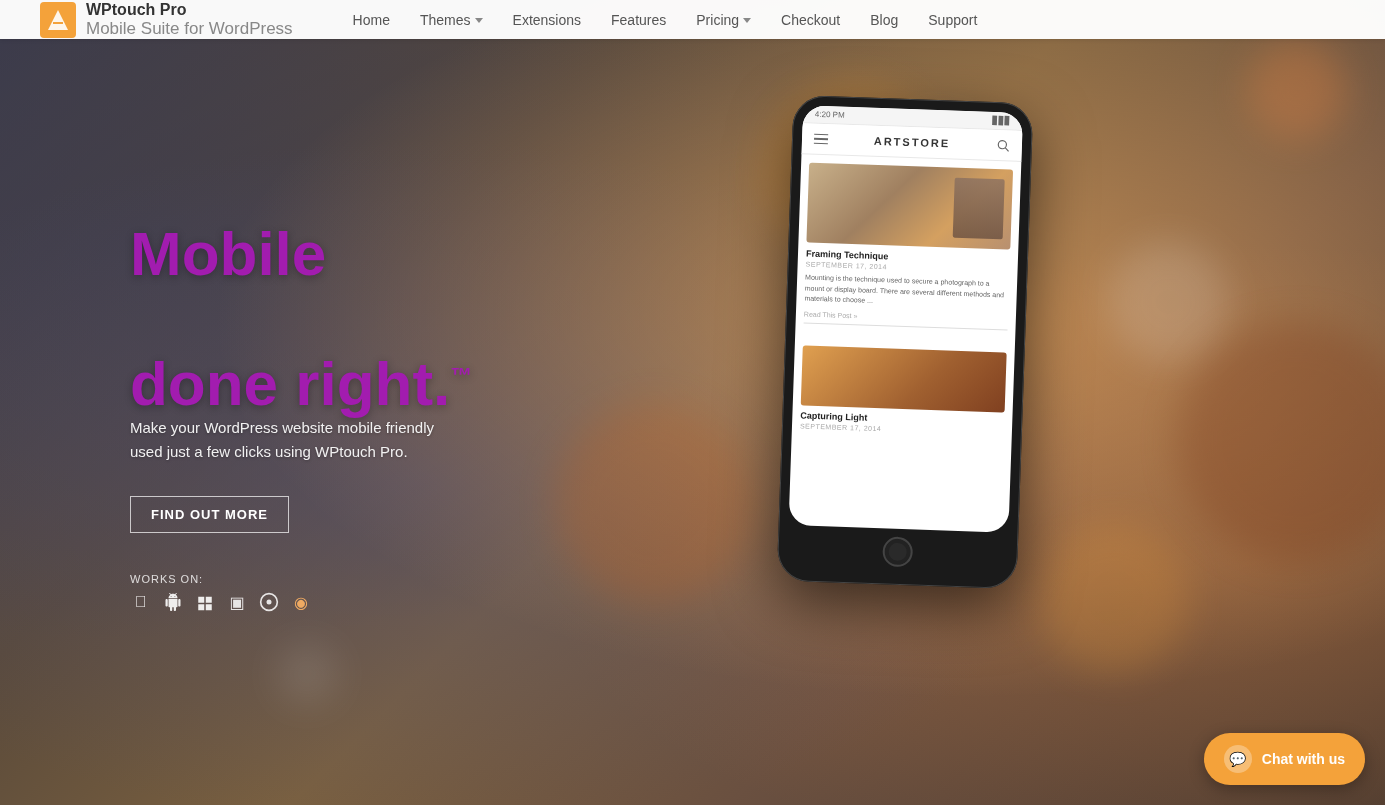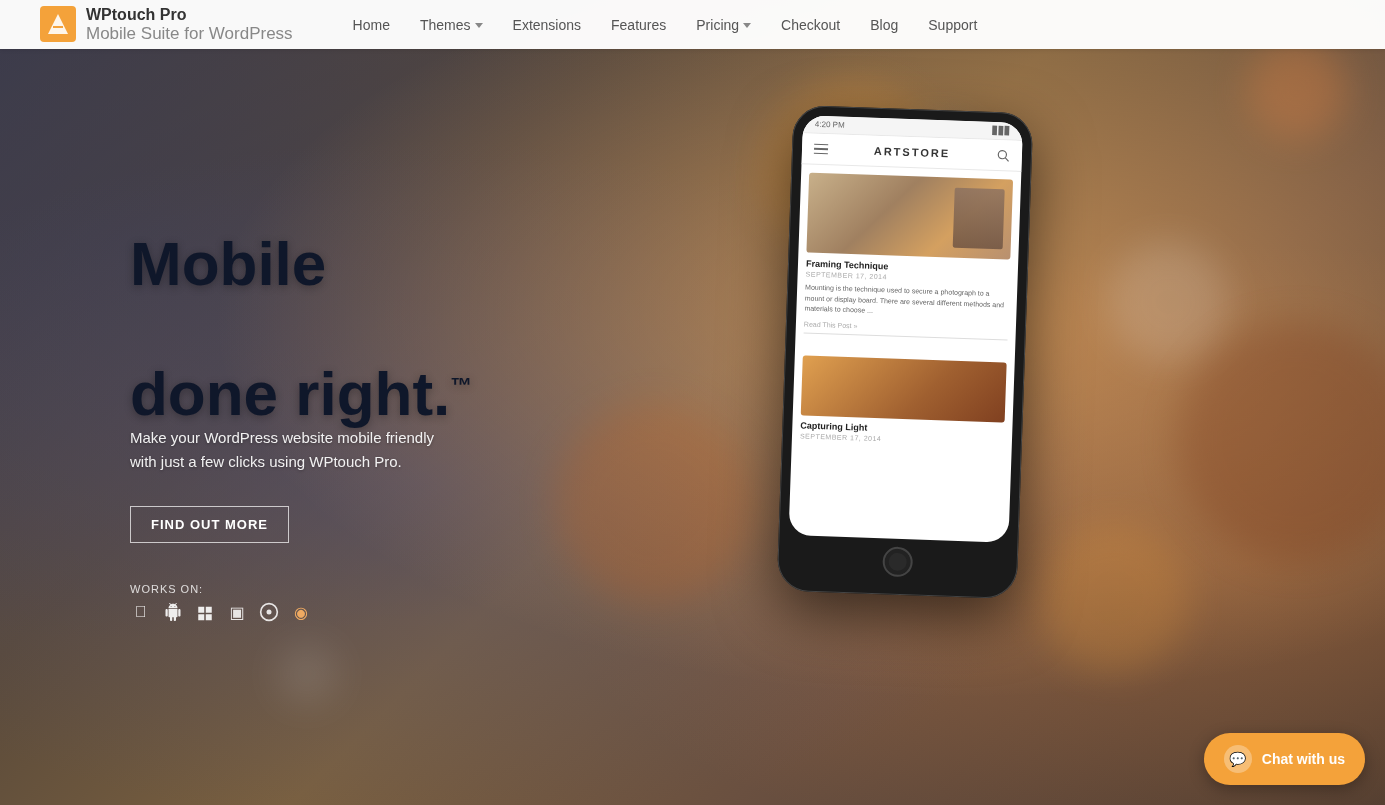--- a/index.html
+++ b/index.html
@@ -35,21 +35,21 @@
       z-index: 1;
     }
 
     
     .navbar {
       position: relative;
       z-index: 100;
       display: flex;
       align-items: center;
       padding: 0 40px;
-      height: 49px;
+      height: 39px;
       background: rgba(255,255,255,0.97);
       box-shadow: 0 1px 4px rgba(0,0,0,0.1);
     }
 
     .logo-area {
       display: flex;
       align-items: center;
       gap: 10px;
       margin-right: 60px;
       text-decoration: none;
@@ -118,21 +118,21 @@
       position: relative;
       z-index: 20;
       padding-left: 130px;
       padding-top: 0;
       max-width: 500px;
     }
 
     .hero-title {
       font-size: 62px;
       font-weight: 700;
-      color: #0f172a;
+      color: #a21caf;
       line-height: 1.05;
       text-shadow: 0 2px 8px rgba(0,0,0,0.3);
     }
 
     .hero-title sup {
       font-size: 22px;
       vertical-align: super;
     }
 
     .hero-desc {
@@ -449,21 +449,21 @@
 <section class="hero">
   <div class="hero-content">
     <h1 class="hero-title">
       <span>Mobile</span><br>
       <br>
       <span>done right.</span><sup>™</sup>
     </h1>
 
     <p class="hero-desc">
       <span>Make your WordPress website mobile friendly</span><br>
-      <span>with just a few clicks using WPtouch Pro.</span>
+      <span>used just a few clicks using WPtouch Pro.</span>
     </p>
 
     <div class="hero-buttons">
       <a href="#" class="btn-find-out">FIND OUT MORE</a>
     </div>
 
     <div>
       <span class="works-on-label">WORKS ON:</span>
       <div class="platform-icons">
 

